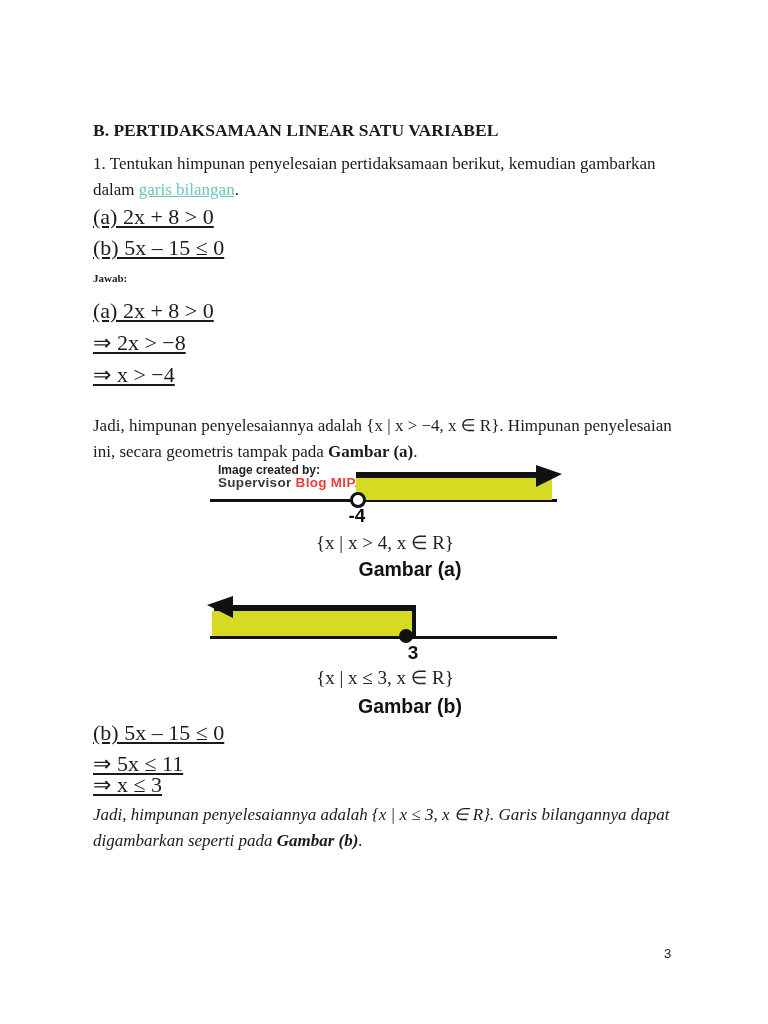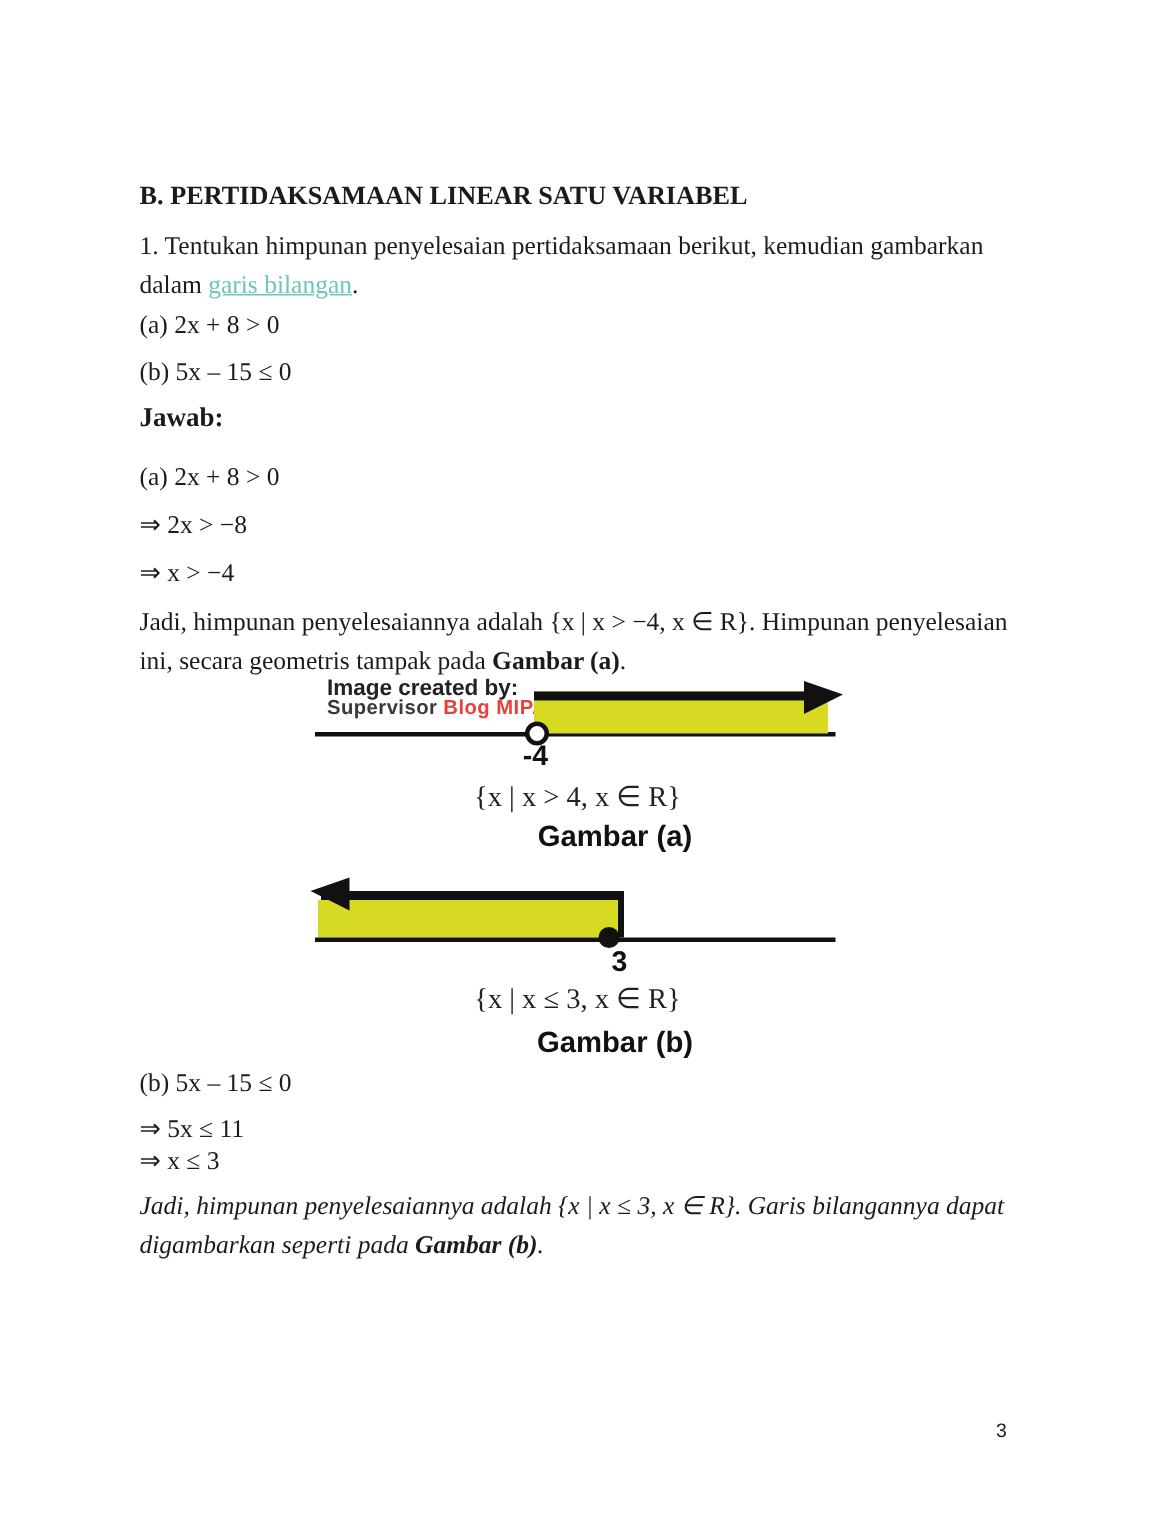--- a/index.html
+++ b/index.html
@@ -5,39 +5,39 @@
   html,body { margin:0; padding:0; background:#ffffff; }
   .page {
     position:relative; width:701px; height:1024px; background:#ffffff;
     font-family:"Liberation Serif", serif; color:#1b1b1b; overflow:hidden;border-radius:15px;
   }
   .content { position:absolute; left:93px; top:121px; width:584px; }
 
   .heading { font-size:17.5px; line-height:19px; font-weight:bold; margin:0; }
   .para { font-size:17px; line-height:26px; margin:0; }
   .question { margin-top:11px; }
-  .mline { font-size:17px; line-height:21px; margin:0; }
+  .mline { font-size:22px; line-height:21px; margin:0;text-decoration:underline; }
   .prob-a { margin-top:3px; }
   .prob-b { margin-top:10px; }
-  .jawab { margin-top:10px; font-weight:bold; font-size:18px; line-height:21px; }
+  .jawab { margin-top:10px; font-weight:bold; font-size:11px; line-height:21px; }
   .sol-a1 { margin-top:11px; } .sol-a2 { margin-top:11px; } .sol-a3 { margin-top:11px; }
-  .para-a { margin-top:10px; }
+  .para-a { margin-top:28px; }
   .sol-b1 { margin-top:4px; } .sol-b2 { margin-top:10px; } .sol-b3 { }
   .para-b { margin-top:7px;font-style:italic; }
   .bold { font-weight:bold; }
 
   a.link { color:#6bc6bb; text-decoration:underline; text-decoration-color:#6bc6bb; cursor:pointer; }
 
   
   .fig { position:relative; width:100%; }
   .fig-a { height:65px; margin-top:-1px; }
   .fig-b { height:70px; margin-top:15px; }
 
   .wm { position:absolute; left:125px; top:1px; font-family:"Liberation Sans", sans-serif; }
-  .wm-l1 { font-size:15px; font-weight:bold; color:#222; line-height:10px; }
+  .wm-l1 { font-size:12px; font-weight:bold; color:#222; line-height:10px; }
   .wm-l2 { font-size:13.5px; font-weight:bold; color:#3a3a3a; line-height:16px; letter-spacing:0.3px; }
   .wm-red { color:#e8403a; }
 
   .nline { position:absolute; height:3px; background:#111; }
   .line-a { left:117px; top:35px; width:347px; }
   .line-b { left:117px; top:40px; width:347px; }
 
   .band { position:absolute; background:#d6da22; }
   .band-a { left:263px; top:8px; width:196px; height:28px; border-top:6px solid #111; box-sizing:border-box; }
   .band-b { left:119px; top:15px; width:200px; height:25px; }

